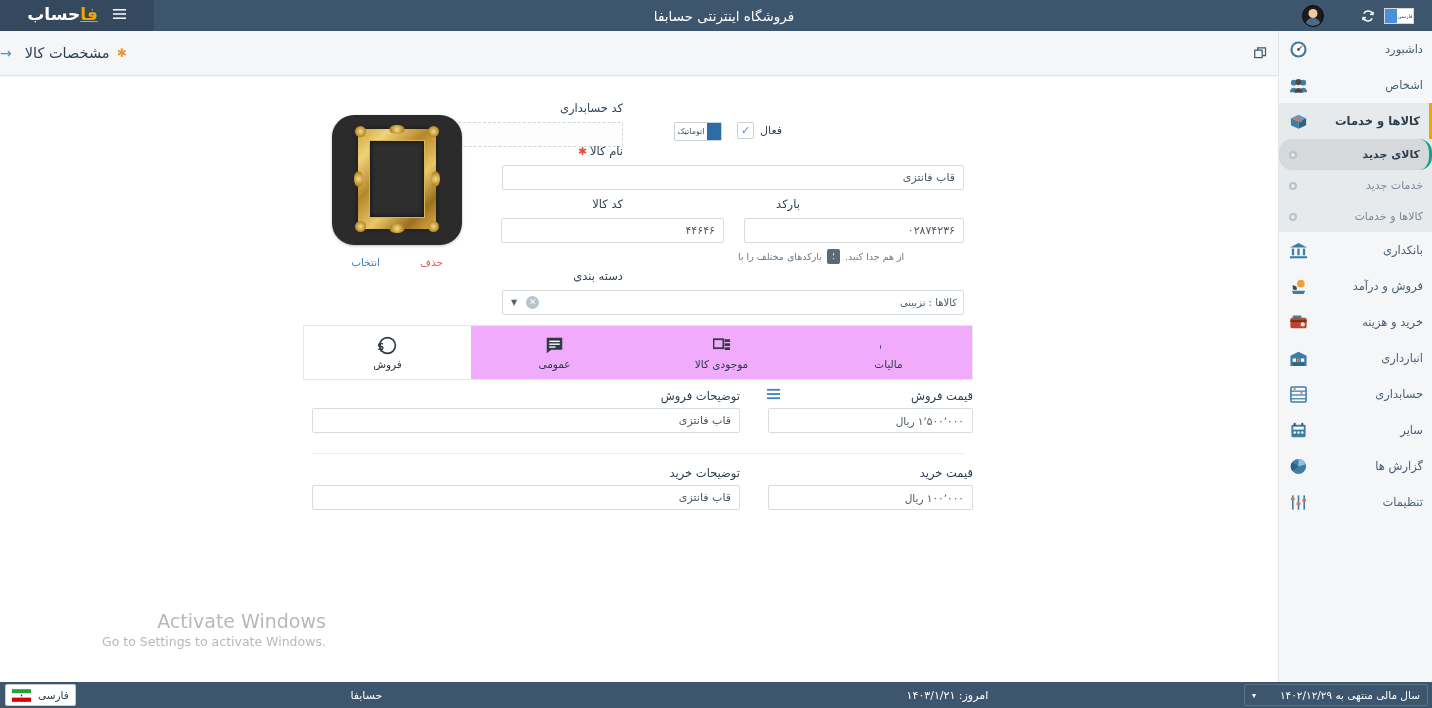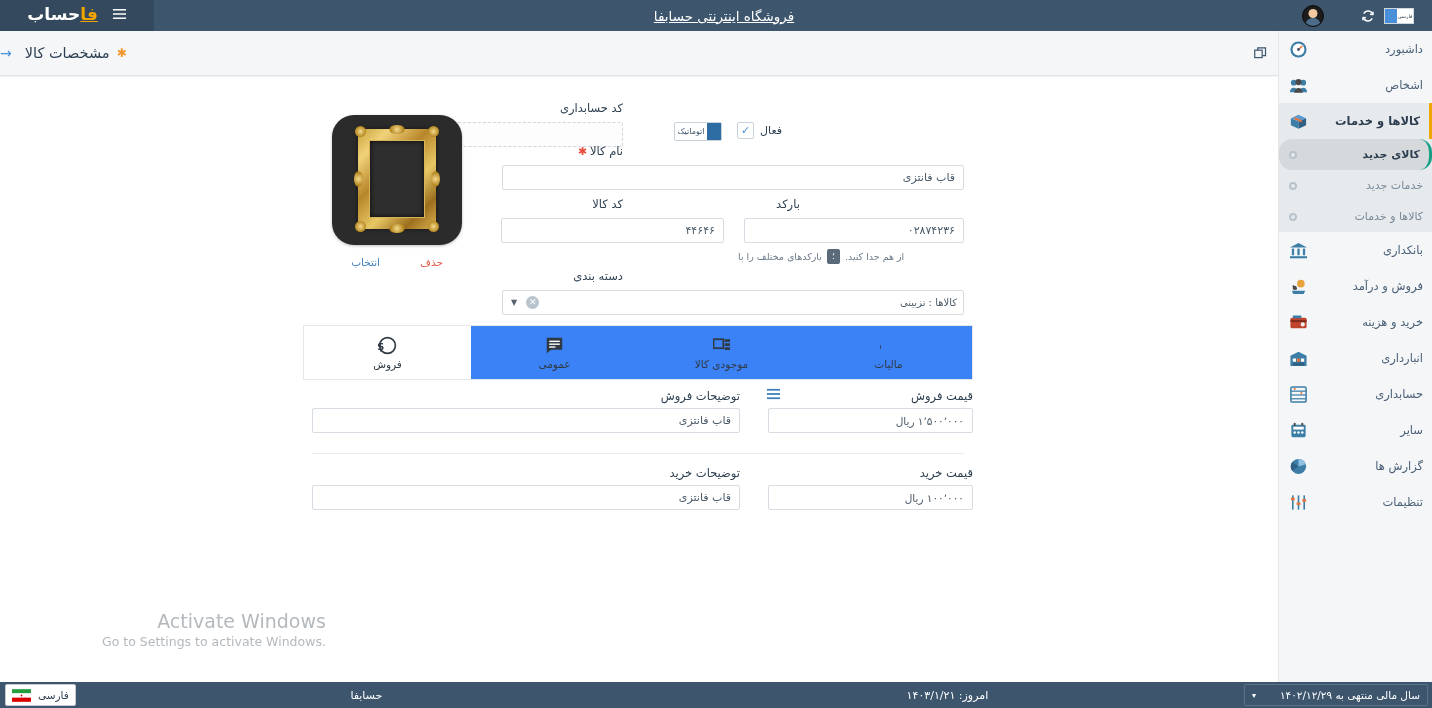--- a/index.html
+++ b/index.html
@@ -25,21 +25,21 @@
   }
   .logo-text {
     font-size: 17px; font-weight: bold; color: #ffffff;
     letter-spacing: 0px; line-height: 1; position: relative; top: -1px;
   }
   .logo-text .accent { color: #f0a500; text-decoration: underline; }
   .tb-hamburger {
     font-size: 15px; color: #ffffff; line-height: 1; cursor: pointer;
   }
   .tb-center {
-    flex: 1; text-align: center; font-size: 13.5px; color: #ffffff; text-decoration: underline;
+    flex: 1; text-align: center; font-size: 13.5px; color: #ffffff;
   }
   .tb-left {
     width: 138px; height: 31px; background: #3d566e;
     display: flex; align-items: center; flex-direction: row-reverse;
     justify-content: flex-start; gap: 9px; padding-left: 8px; flex-shrink: 0;
   }
   .avatar {
     width: 22px; height: 22px; border-radius: 50%;
     background: #1c1c1c; border: 1.5px solid #0d0d0d;
     position: relative; overflow: hidden; margin-right: 8px; flex-shrink: 0;
@@ -262,21 +262,21 @@
     position: absolute; top: 248px; right: 305px; width: 670px; height: 55px;
     background: #fdfdfd; border: 1px solid #e4e8eb;
     display: flex; flex-direction: row;
   }
   .tab {
     flex: 1; display: flex; flex-direction: column; align-items: center;
     justify-content: center; gap: 3px; cursor: pointer;
     color: #3a3a3a; position: relative;
   }
   .tab.active { background: #ffffff; }
-  .tab:not(.active) { background: #3b82f6; }
+  .tab:not(.active) { background: #f0abfc; }
   .tab .t-ico { height: 20px; display: flex; align-items: center; justify-content: center; }
   .tab .t-lbl { font-size: 10.5px; color: #2f3a44; }
 
   
   #pane { position: absolute; top: 312px; right: 305px; width: 670px; }
   .price-row { position: relative; height: 52px; }
   .pr-price-label {
     position: absolute; top: 0; right: 0; width: 205px;
     font-size: 11.5px; color: #2c3e50; text-align: right; line-height: 15px;
   }

